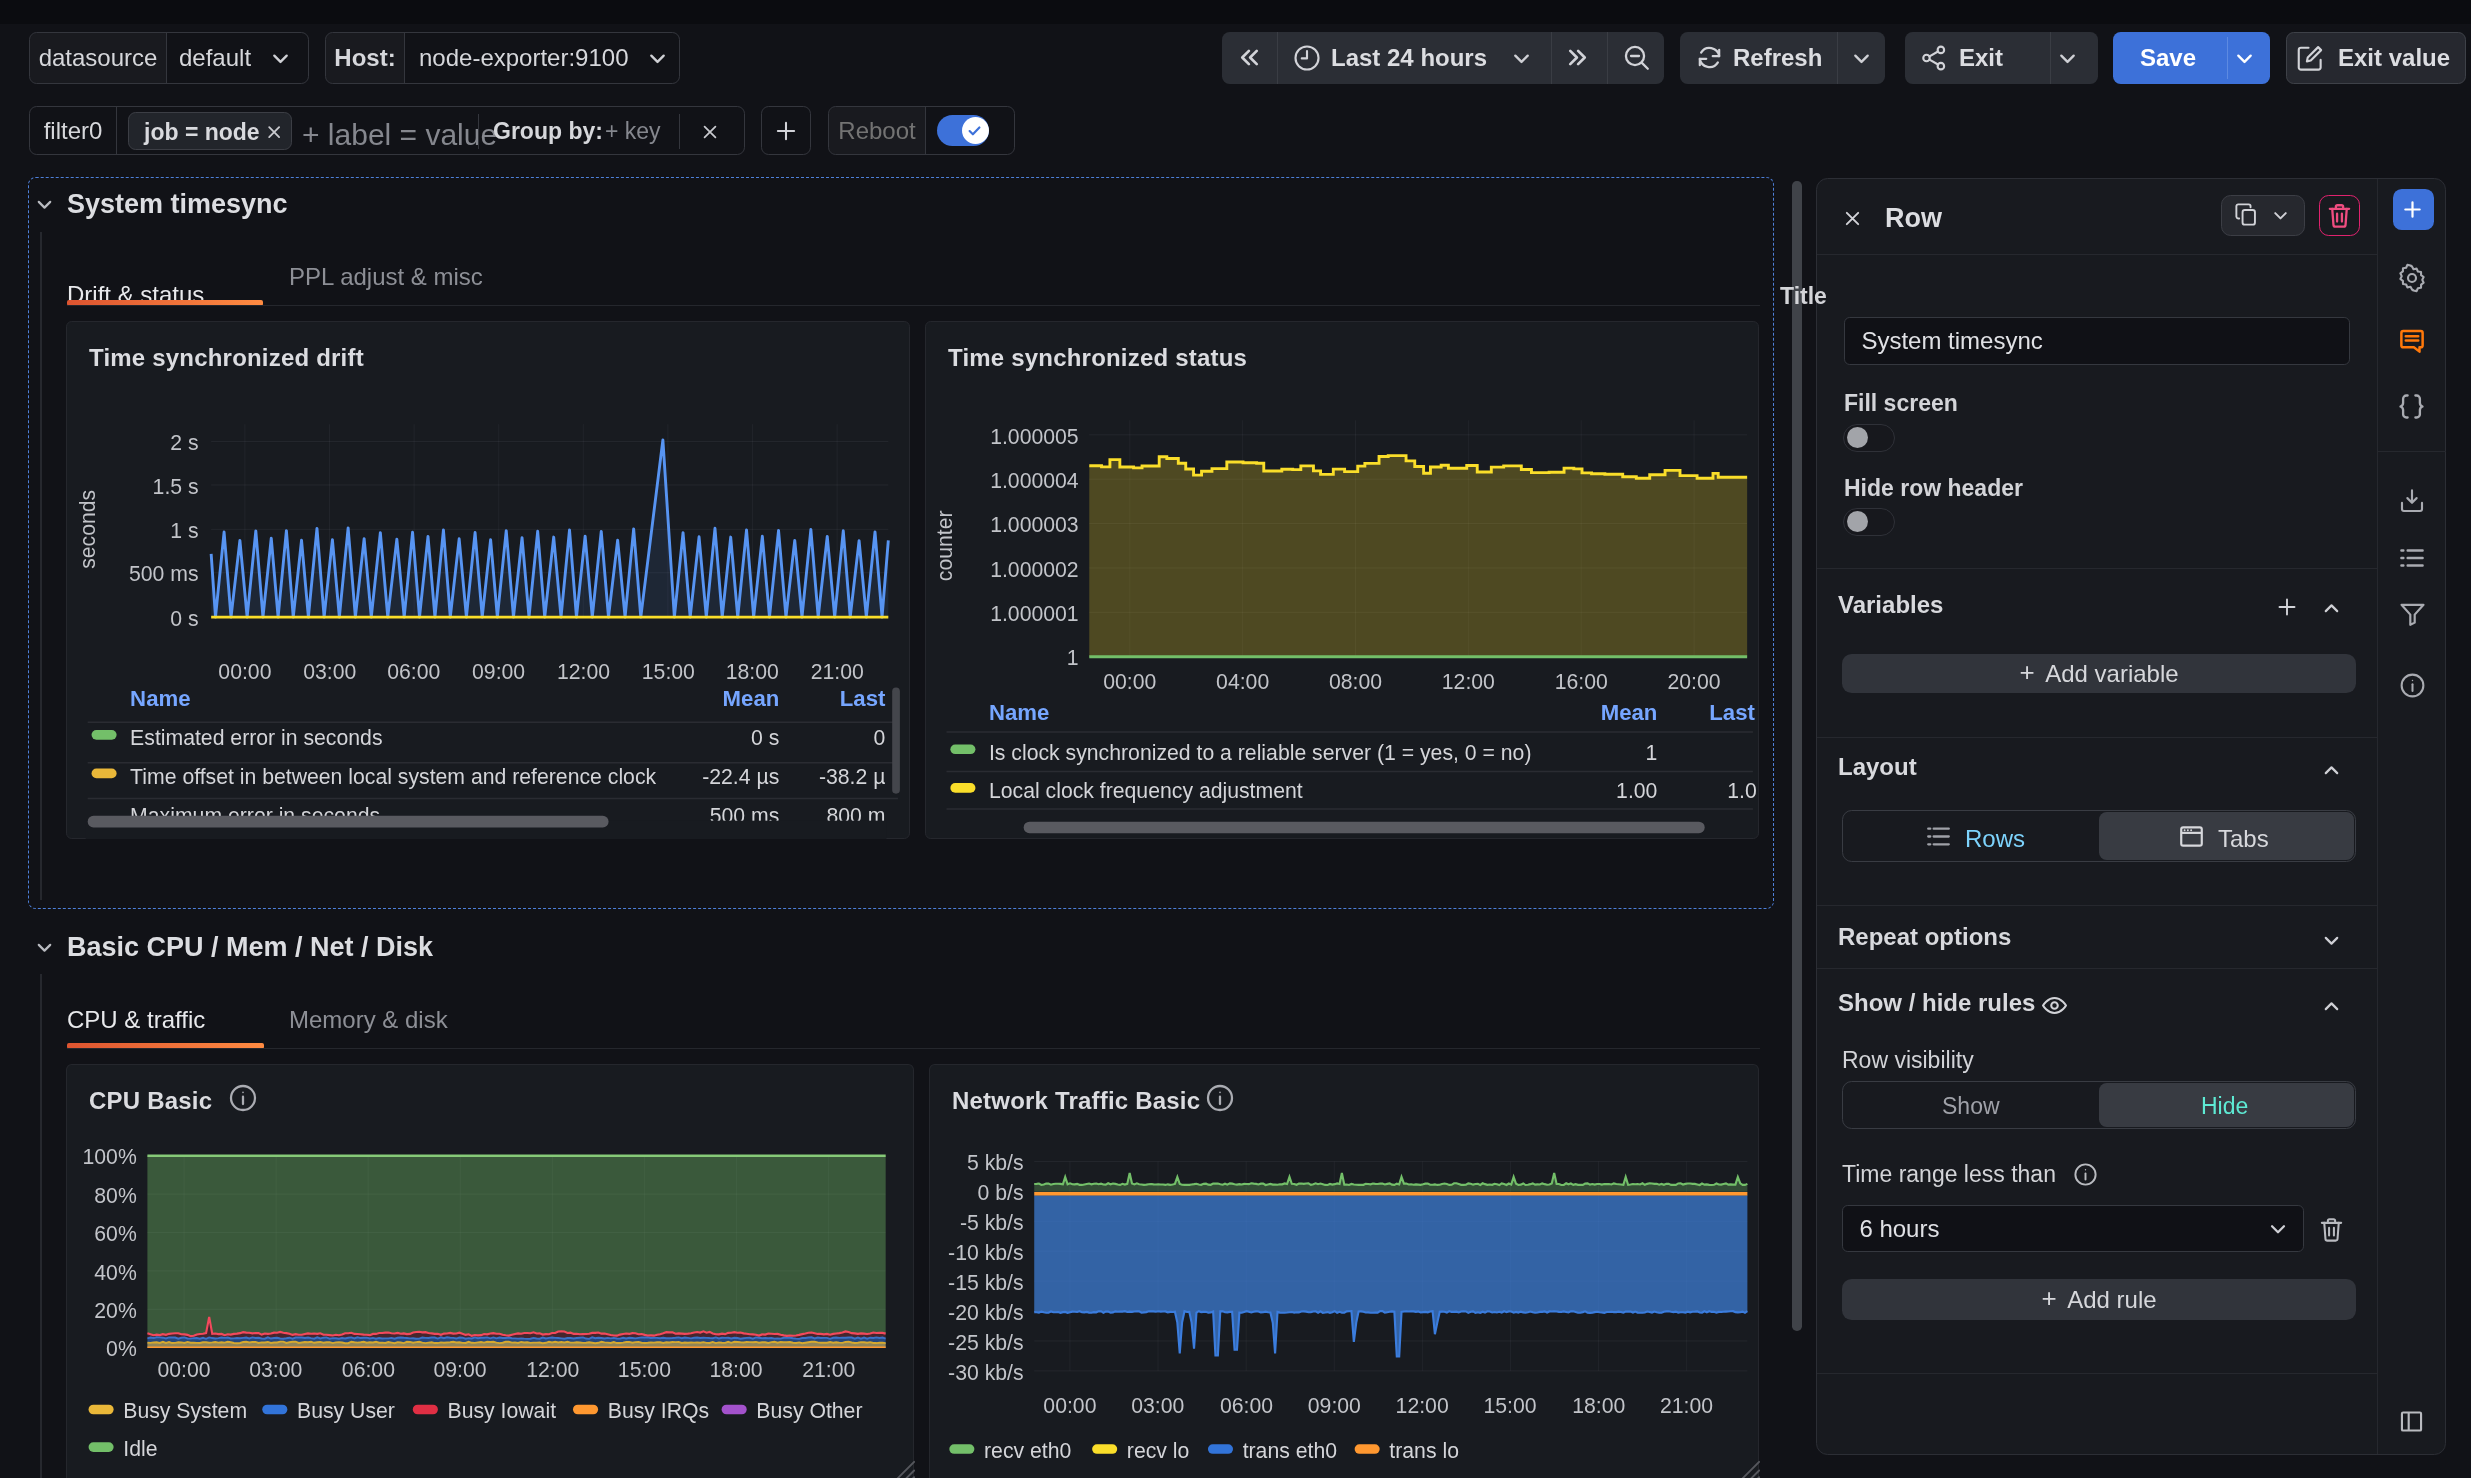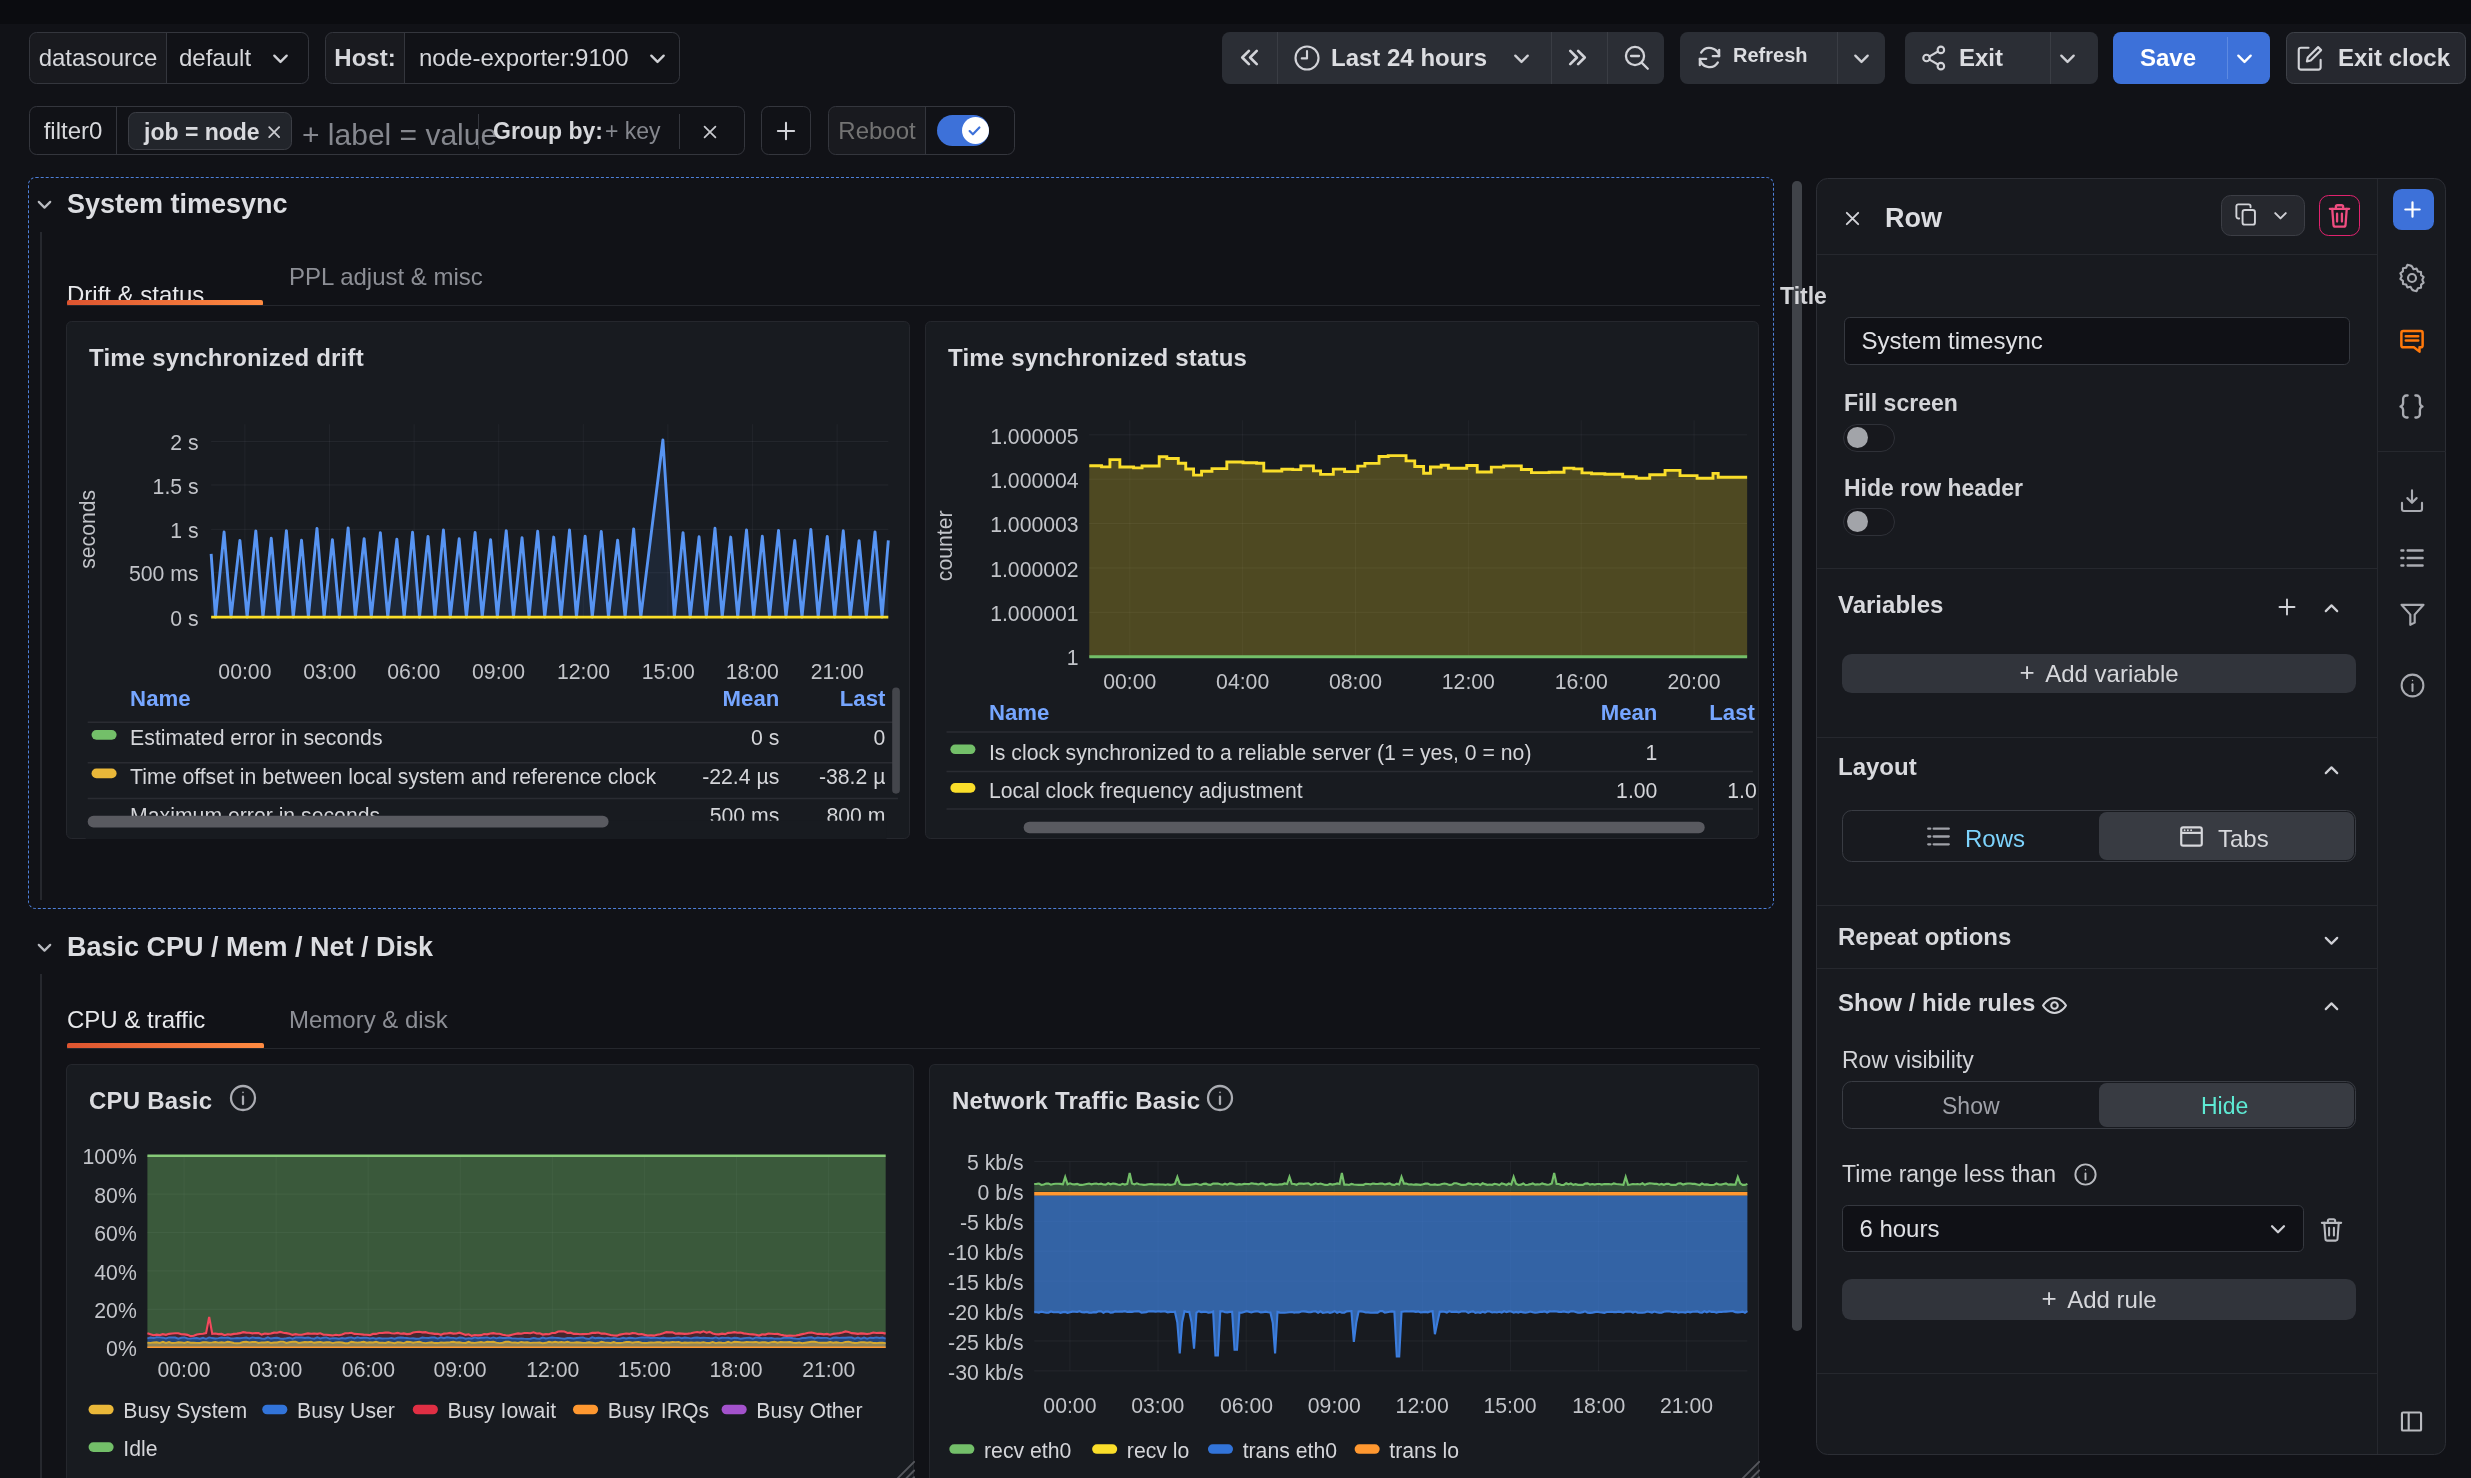--- a/index.html
+++ b/index.html
@@ -71,21 +71,21 @@
     <div class="seg" style="flex:1"></div>
     <div class="vdiv"></div>
     <div class="seg" style="width:47px"></div>
   </div>
 <svg class="abs" style="left:1694px;top:42px" width="31" height="31" viewBox="0 0 24 24">
     <path d="M5.5 8.2A7.6 7.6 0 0 1 19.5 11" stroke="#d2d3d8" stroke-width="1.7" fill="none" stroke-linecap="round" stroke-linejoin="round"></path>
     <path d="M18.5 15.8A7.6 7.6 0 0 1 4.5 13" stroke="#d2d3d8" stroke-width="1.7" fill="none" stroke-linecap="round" stroke-linejoin="round"></path>
     <path d="M19.5 6v5h-5" stroke="#d2d3d8" stroke-width="1.7" fill="none" stroke-linecap="round" stroke-linejoin="round"></path>
     <path d="M4.5 18v-5h5" stroke="#d2d3d8" stroke-width="1.7" fill="none" stroke-linecap="round" stroke-linejoin="round"></path>
   </svg>
-<div class="abs" style="left:1733px;top:44px;font-size:20px;font-weight:700;color:#dcdde1">Refresh</div>
+<div class="abs" style="left:1733px;top:44px;font-size:24px;font-weight:700;color:#dcdde1">Refresh</div>
 <svg class="abs" style="left:1848px;top:45px" width="27" height="27" viewBox="0 0 24 24">
     <path d="M6.5 9.5l5.5 5.5 5.5-5.5" stroke="#cfd0d5" stroke-width="2.1" fill="none" stroke-linecap="round" stroke-linejoin="round"></path>
   </svg>
 <div class="btn" style="left:1905px;top:32px;width:193px;height:52px">
     <div class="seg" style="flex:1"></div>
     <div class="vdiv"></div>
     <div class="seg" style="width:47px"></div>
   </div>
 <svg class="abs" style="left:1919px;top:43px" width="30" height="30" viewBox="0 0 24 24">
     <circle cx="6" cy="12" r="2.6" stroke="#d2d3d8" stroke-width="1.7" fill="none" stroke-linecap="round" stroke-linejoin="round"></circle>
@@ -101,21 +101,21 @@
 <div class="abs" style="left:2140px;top:44px;font-size:24px;font-weight:700;color:#fff">Save</div>
 <div class="abs" style="left:2227px;top:37px;width:1px;height:42px;background:#5d8ae2"></div>
 <svg class="abs" style="left:2231px;top:45px" width="27" height="27" viewBox="0 0 24 24">
     <path d="M6.5 9.5l5.5 5.5 5.5-5.5" stroke="#fff" stroke-width="2.1" fill="none" stroke-linecap="round" stroke-linejoin="round"></path>
   </svg>
 <div class="abs" style="left:2286px;top:32px;width:180px;height:52px;background:#26282f;border:1px solid #3e4148;border-radius:7.7px"></div>
 <svg class="abs" style="left:2295px;top:43px" width="30" height="30" viewBox="0 0 24 24">
     <path d="M20.5 13.5v6a1.8 1.8 0 0 1-1.8 1.8H4.8A1.8 1.8 0 0 1 3 19.5V5.6a1.8 1.8 0 0 1 1.8-1.8h6" stroke="#d2d3d8" stroke-width="1.7" fill="none" stroke-linecap="round" stroke-linejoin="round"></path>
     <path d="M9.5 14.7l.7-3.1 8.3-8.3 2.4 2.4-8.3 8.3-3.1.7z" stroke="#d2d3d8" stroke-width="1.7" fill="none" stroke-linecap="round" stroke-linejoin="round"></path>
   </svg>
-<div class="abs" style="left:2338px;top:44px;font-size:24px;font-weight:700;color:#dcdde1">Exit clock</div>
+<div class="abs" style="left:2338px;top:44px;font-size:24px;font-weight:700;color:#dcdde1">Exit value</div>
 <div class="abs" style="left:29px;top:106px;width:716px;height:49px;border:1px solid #34363d;border-radius:7.7px;display:flex;align-items:center;font-size:24px;color:#d6d7db">
     <div style="width:86px;height:100%;display:flex;align-items:center;justify-content:center">filter0</div>
     <div class="vdiv" style="background:#34363d"></div>
   </div>
 <div class="abs" style="left:128px;top:112px;width:164px;height:38px;background:#22252b;border:1px solid #3c3e45;border-radius:7.7px"></div>
 <div class="abs" style="left:144px;top:119px;font-size:23px;font-weight:700;color:#d9dade">job = node</div>
 <svg class="abs" style="left:265px;top:123px" width="18.3" height="18.3" viewBox="0 0 24 24">
     <path d="M5.5 5.5l13 13M18.5 5.5l-13 13" stroke="#c9cacf" stroke-width="2.4" fill="none" stroke-linecap="round"></path>
   </svg>
 <div class="abs" style="left:302px;top:118px;font-size:30px;color:#85878e">+ label = value</div>

